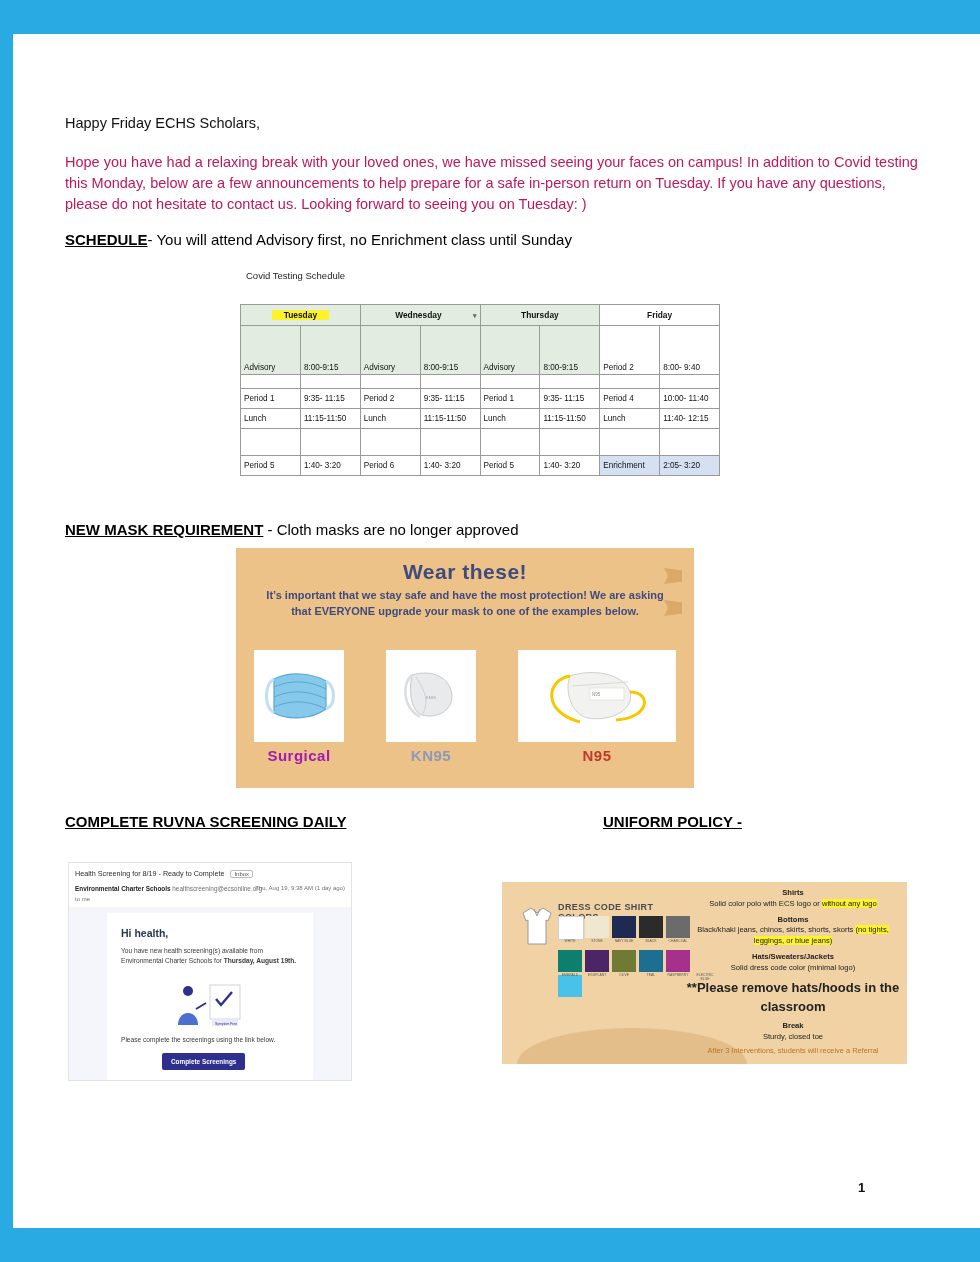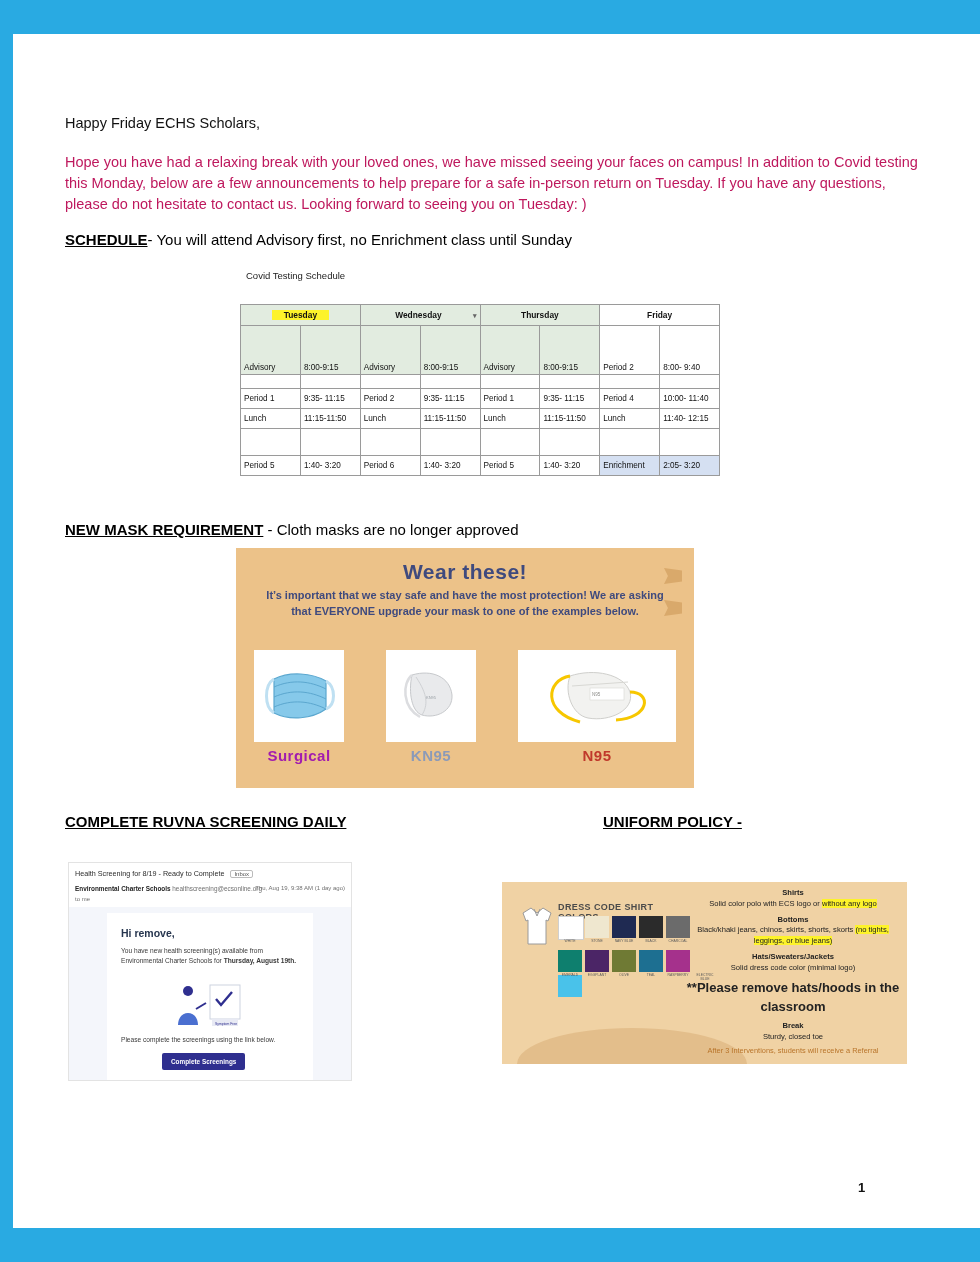--- a/index.html
+++ b/index.html
@@ -555,21 +555,21 @@
       </div>
       <div class="ruvna-sender">
         <b>Environmental Charter Schools</b>
         <span class="addr">healthscreening@ecsonline.org</span>
       </div>
       <div class="ruvna-date">Thu, Aug 19, 9:38 AM (1 day ago)</div>
       <div class="ruvna-tome">to me</div>
 
       <div class="ruvna-body">
         <div class="ruvna-card">
-          <div class="ruvna-hi">Hi remove,</div>
+          <div class="ruvna-hi">Hi health,</div>
           <div class="ruvna-msg">
             <span>You have new health screening(s) available from Environmental Charter Schools for </span><b>Thursday, August 19th.</b>
           </div>
           <svg class="ruvna-art" viewBox="0 0 100 50">
             <rect x="48" y="6" width="30" height="34" fill="#ffffff" stroke="#cdd3e0" stroke-width="1"></rect>
             <path d="M54 20 l5 6 l11 -13" stroke="#2f2f8f" stroke-width="2.4" fill="none"></path>
             <rect x="50" y="40" width="26" height="7" fill="#e8eaf4"></rect>
             <text x="53" y="45.5" font-size="3.4" fill="#2f2f8f" font-family="Liberation Sans, sans-serif">Symptom Free</text>
             <circle cx="26" cy="12" r="5" fill="#2f2f8f"></circle>
             <path d="M16 46 C16 30, 36 30, 36 46 Z" fill="#4a6fd0"></path>

